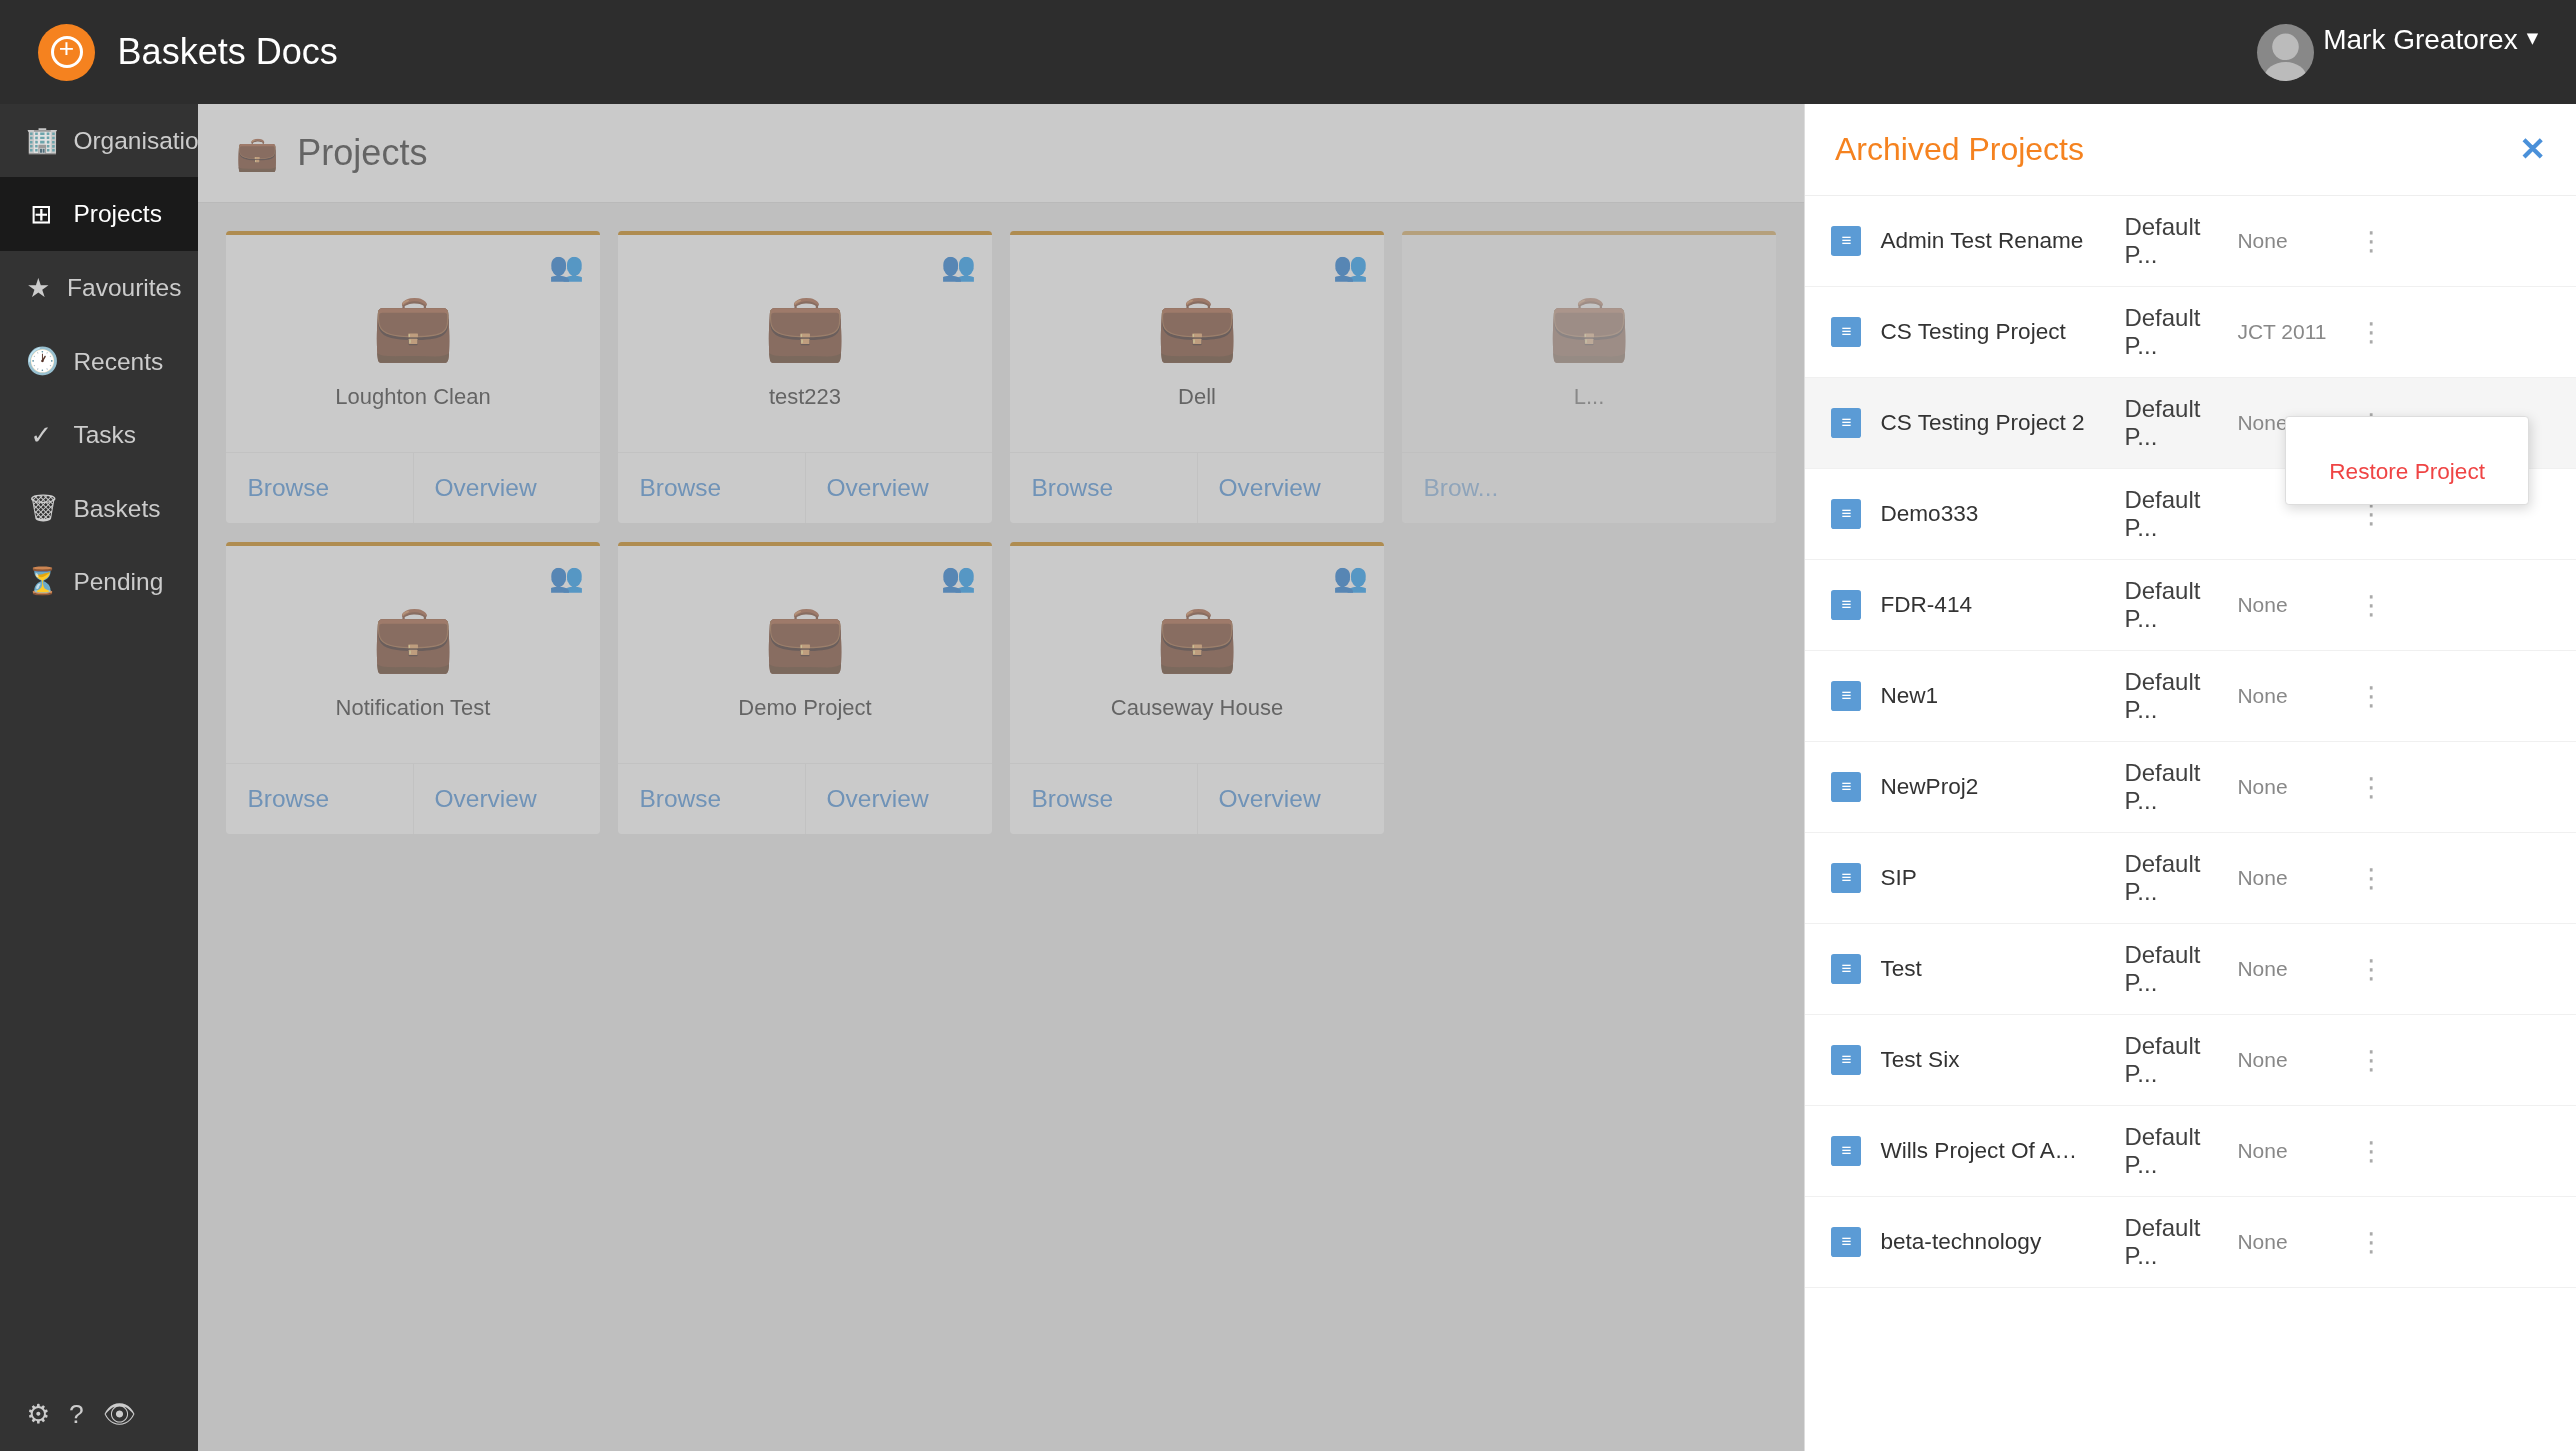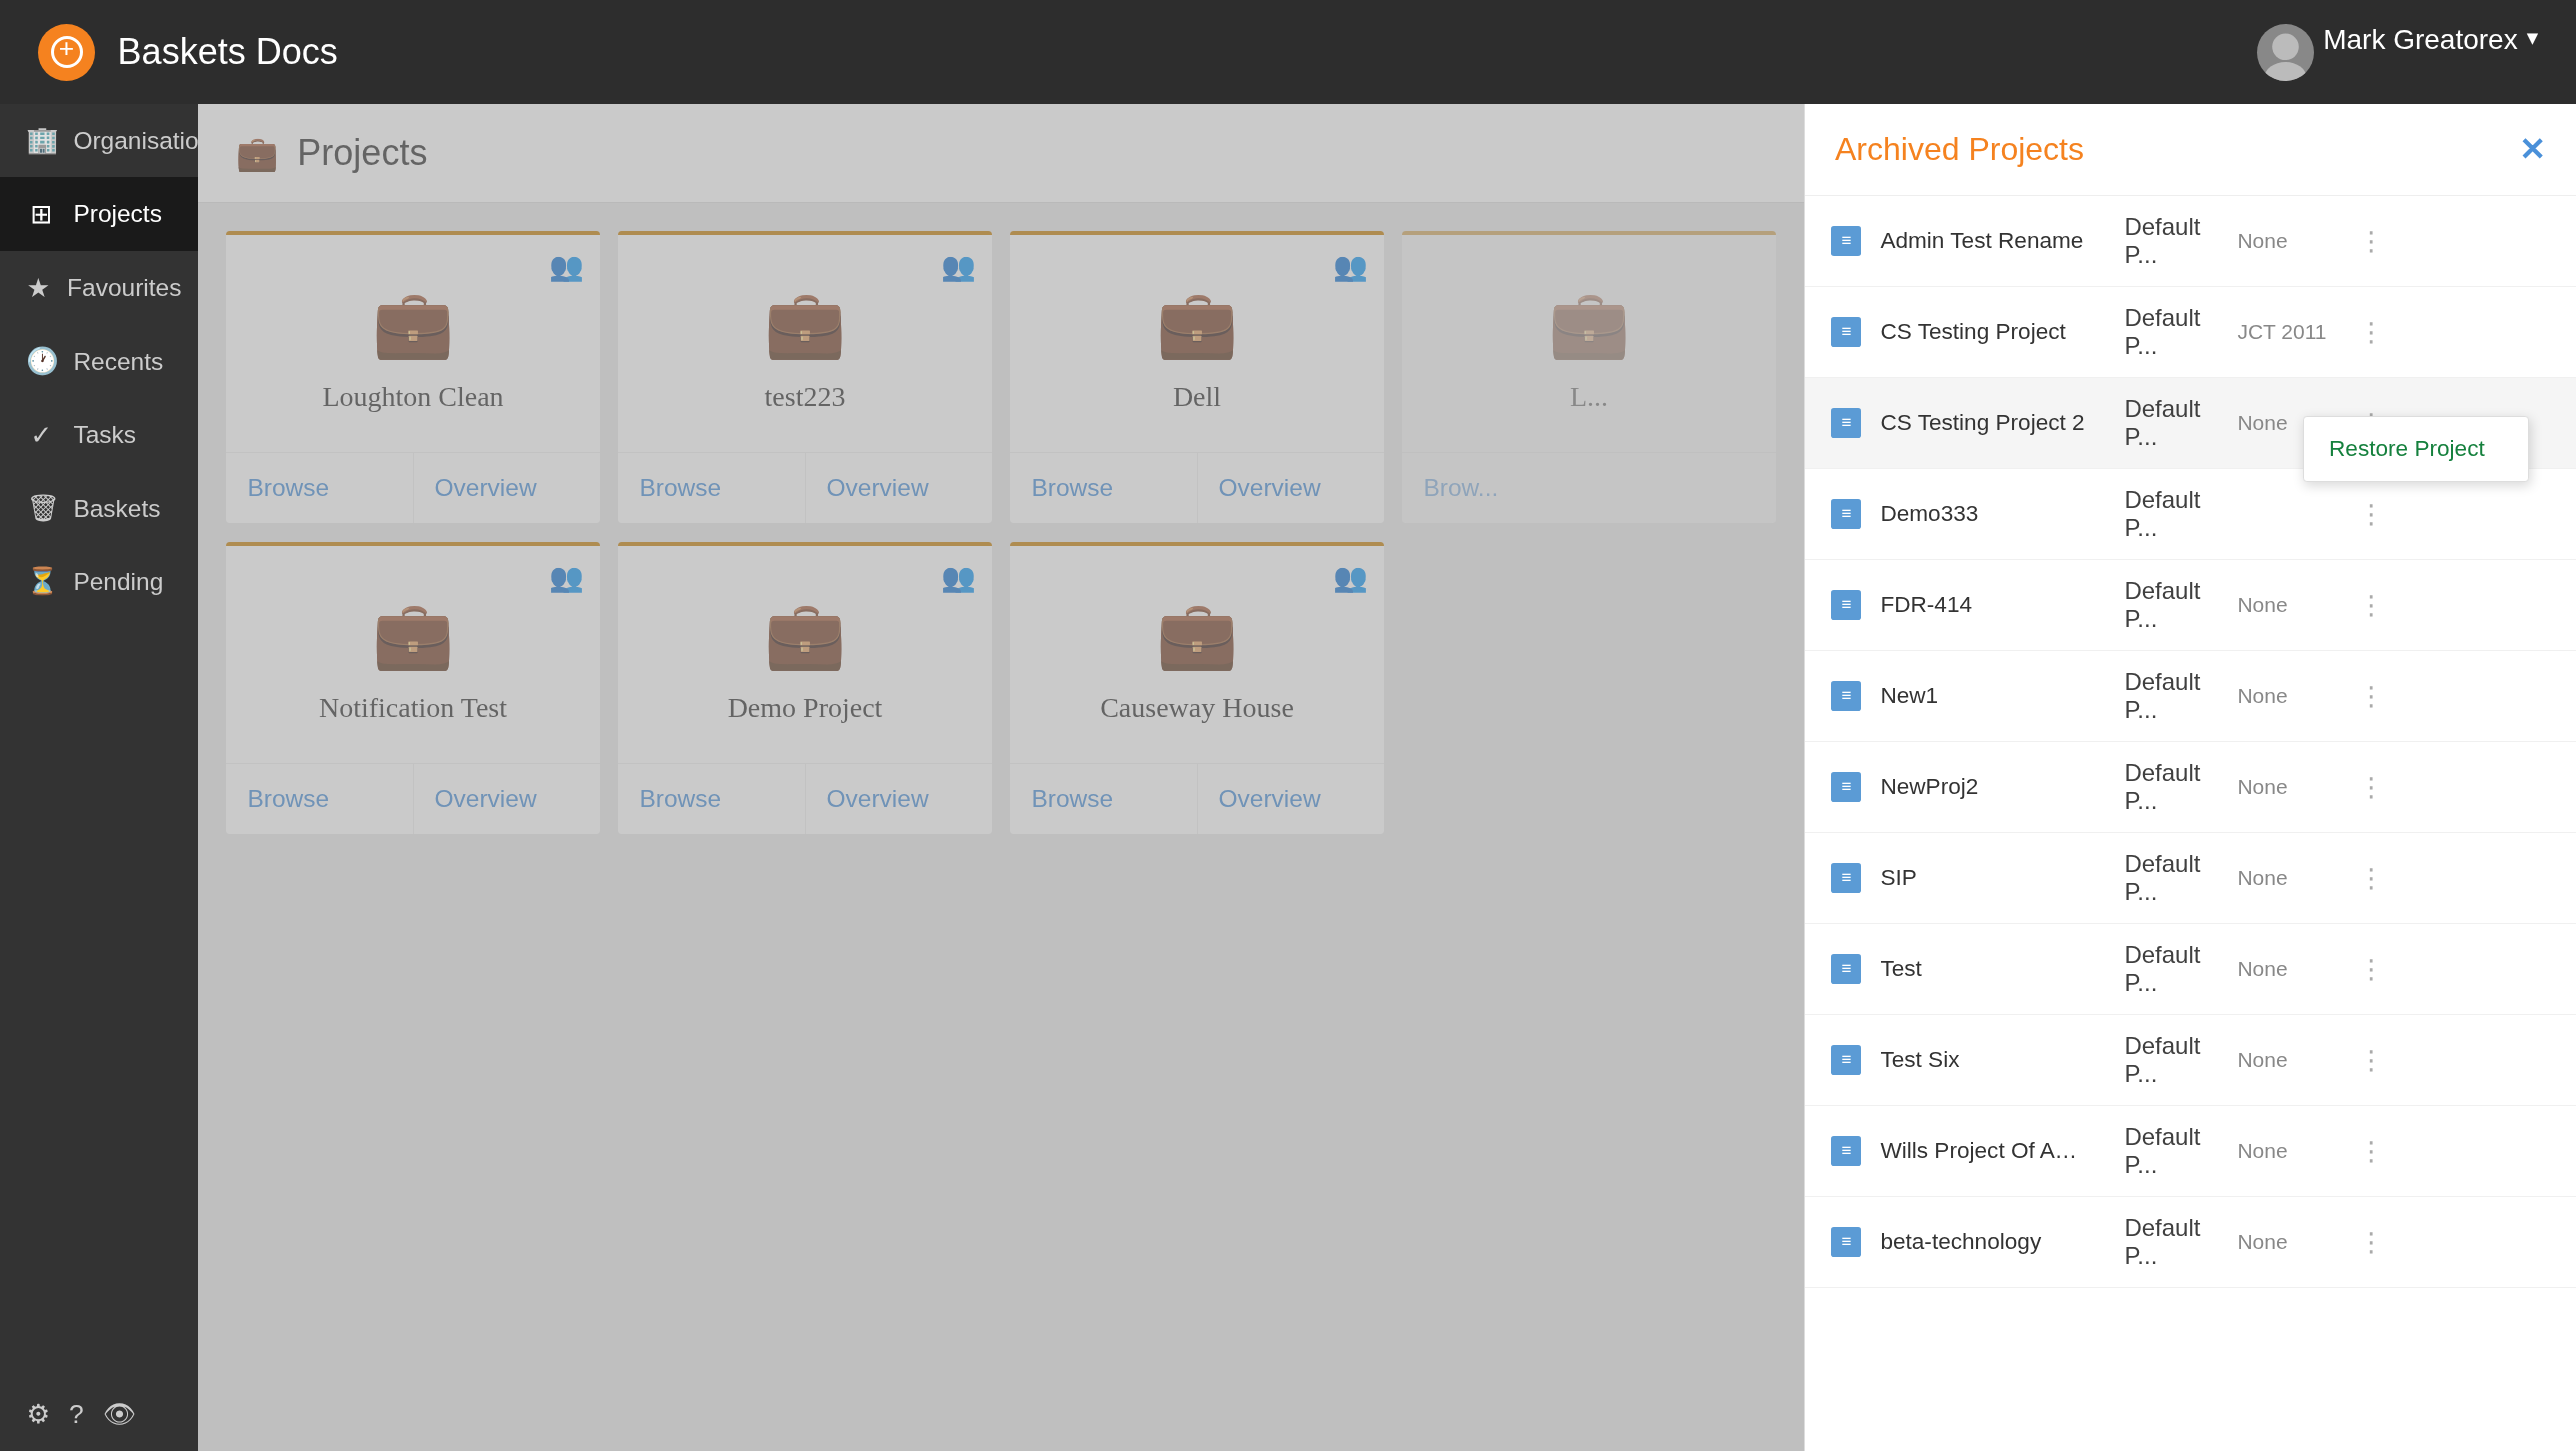--- a/index.html
+++ b/index.html
@@ -168,24 +168,23 @@
       right: 15px;
       color: #aaa;
       font-size: 28px;
     }
     .card-briefcase-icon {
       color: #c8820a;
       font-size: 66px;
       margin-bottom: 19px;
     }
     .card-title {
-      font-size: 28px;
+      font-size: 22px;
       color: #333;
       text-align: center;
-      font-family: Liberation Serif, serif;
     }
     .card-actions {
       display: flex;
       border-top: 0.9px solid #eee;
     }
     .card-action-btn {
       flex: 1;
       padding: 21px;
       color: #4a90d9;
       font-size: 24.5px;
@@ -289,24 +288,25 @@
       right: 47px;
       top: 38px;
       background: white;
       border: 0.9px solid #ddd;
       border-radius: 3.8px;
       box-shadow: 1.9px 3.8px 11.3px rgba(0,0,0,0.15);
       z-index: 100;
       min-width: 226px;
     }
     .dropdown-menu-item {
-      padding: 19px 25px;
+      padding: 19px 43px;
       font-size: 22.6px;
-      color: #15803d;
+      color: #ef4444;
       cursor: pointer;
+      margin-top: 23px;
     }
   </style>
 </head>
 <body>
 
 <div class="top-header">
   <div class="app-logo">
     <div class="app-logo-inner"></div>
   </div>
   <span class="app-title">Baskets Docs</span>

